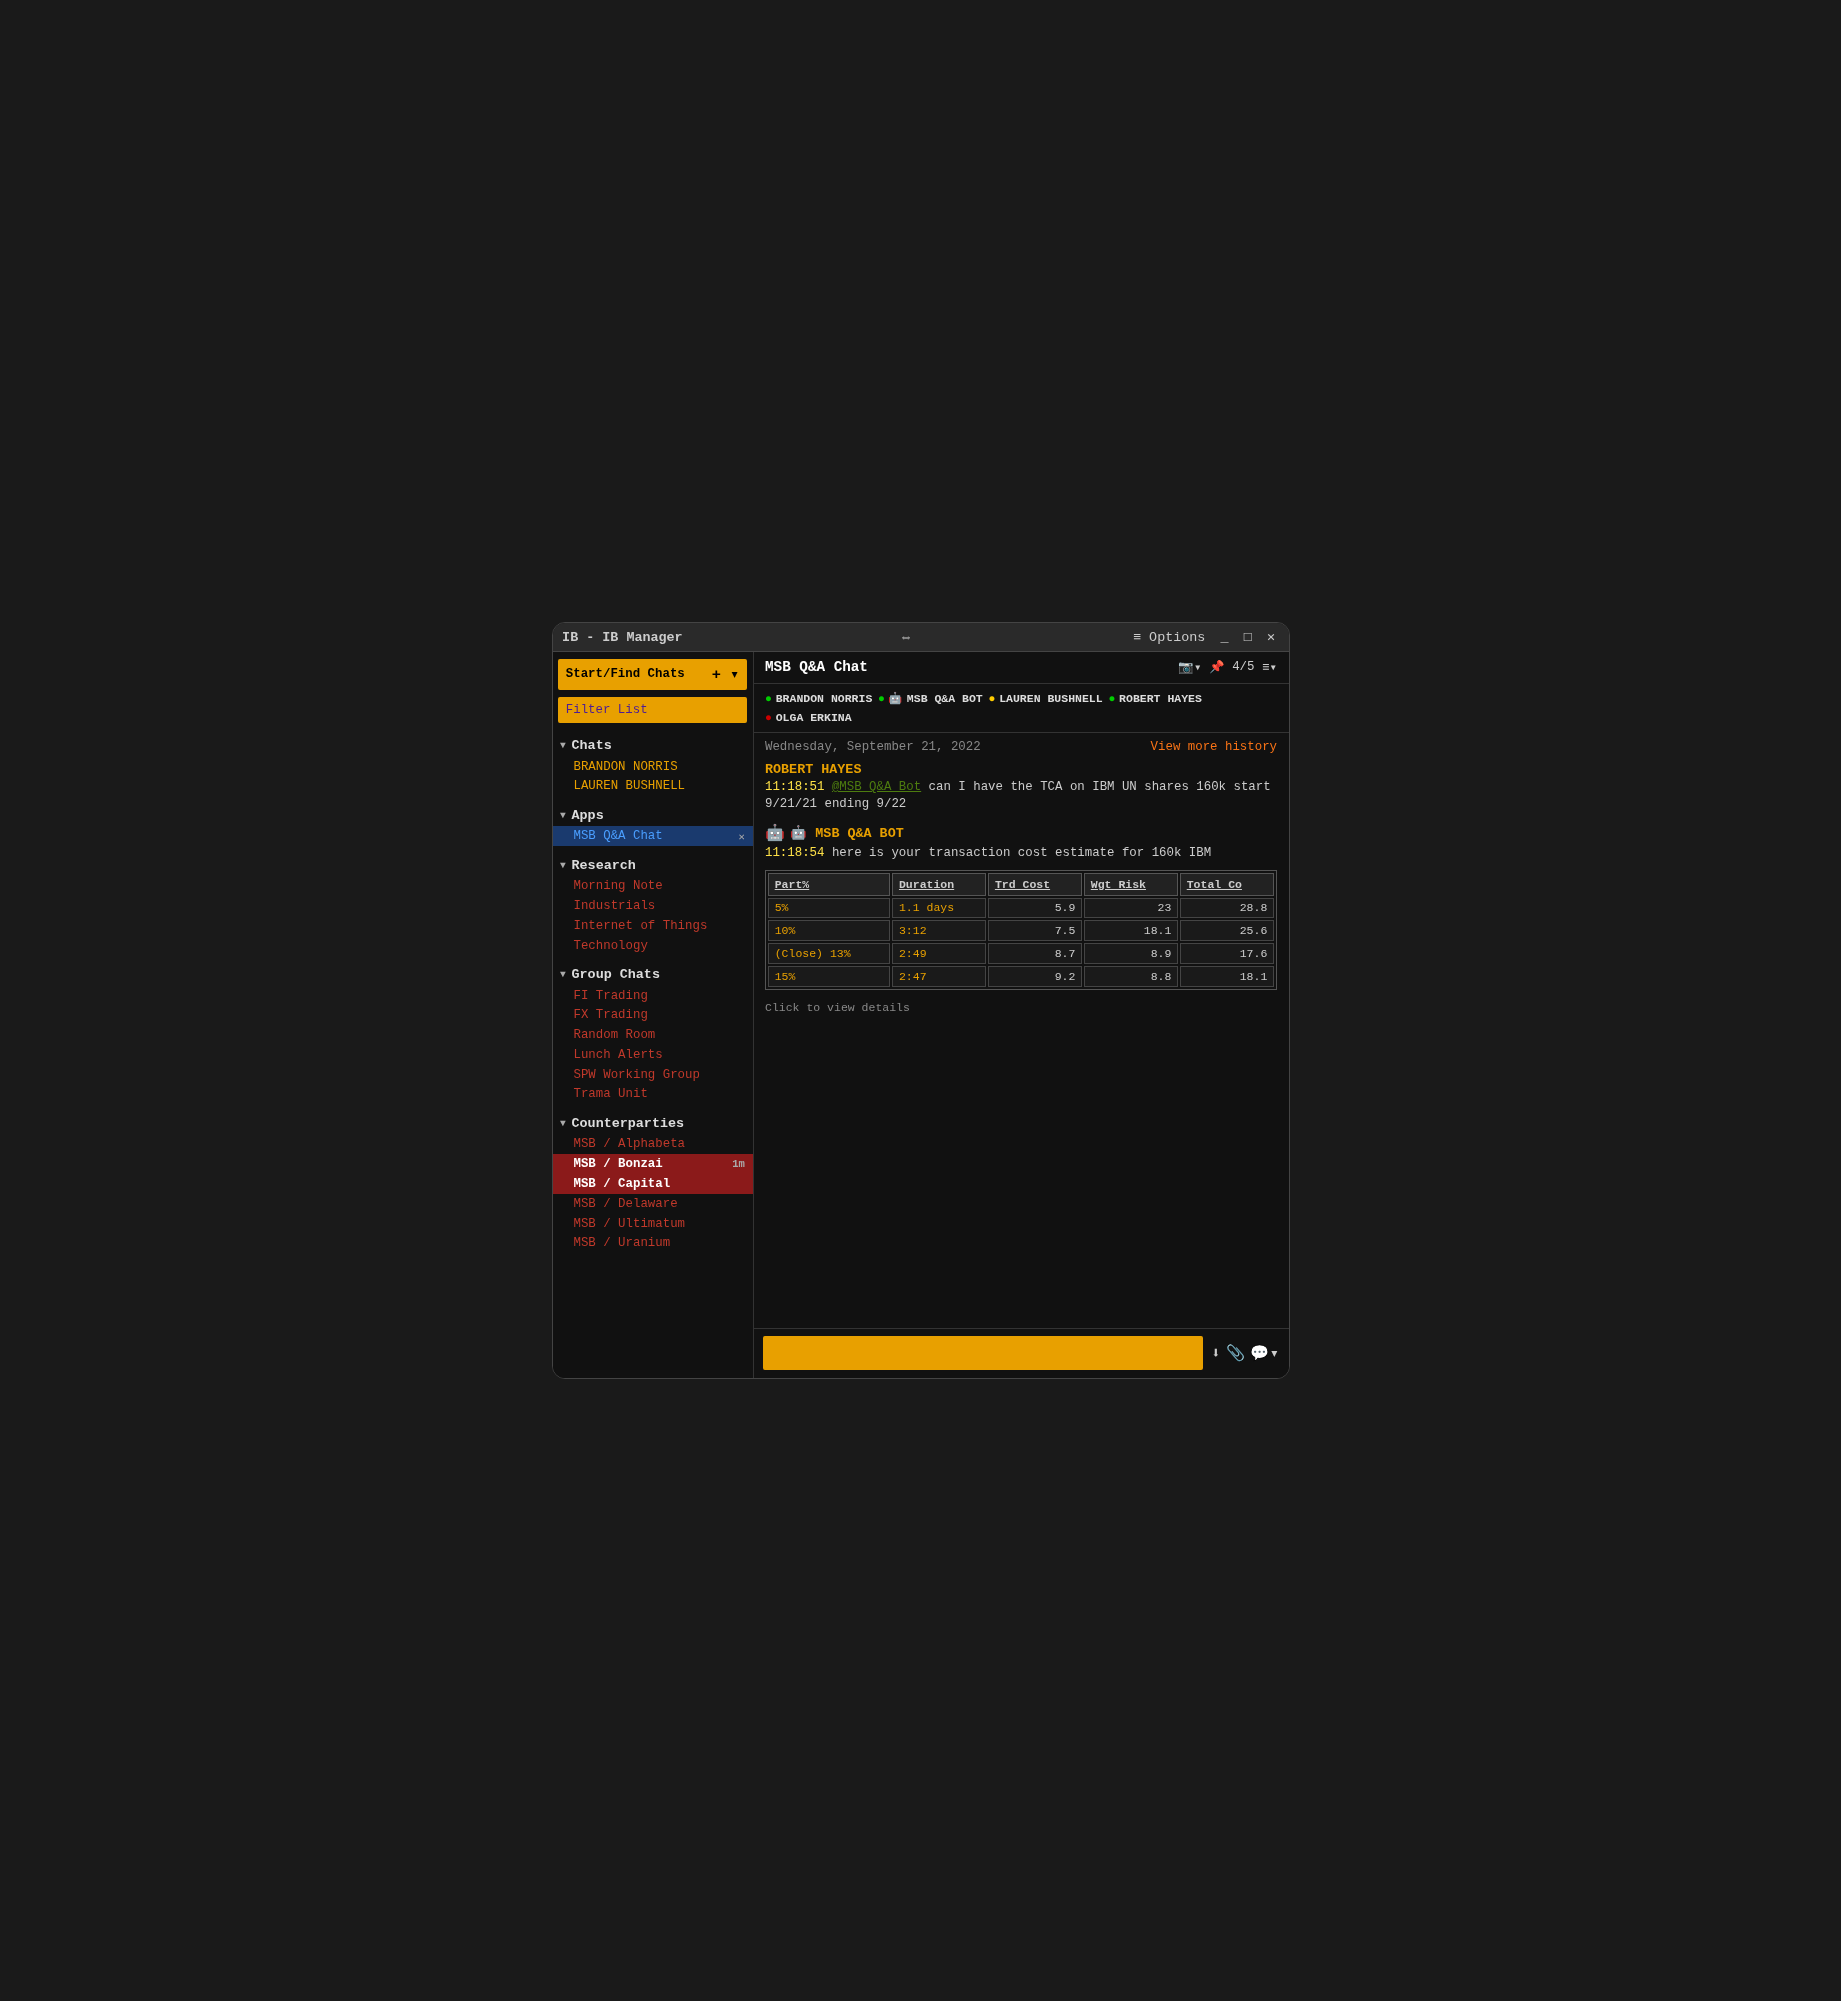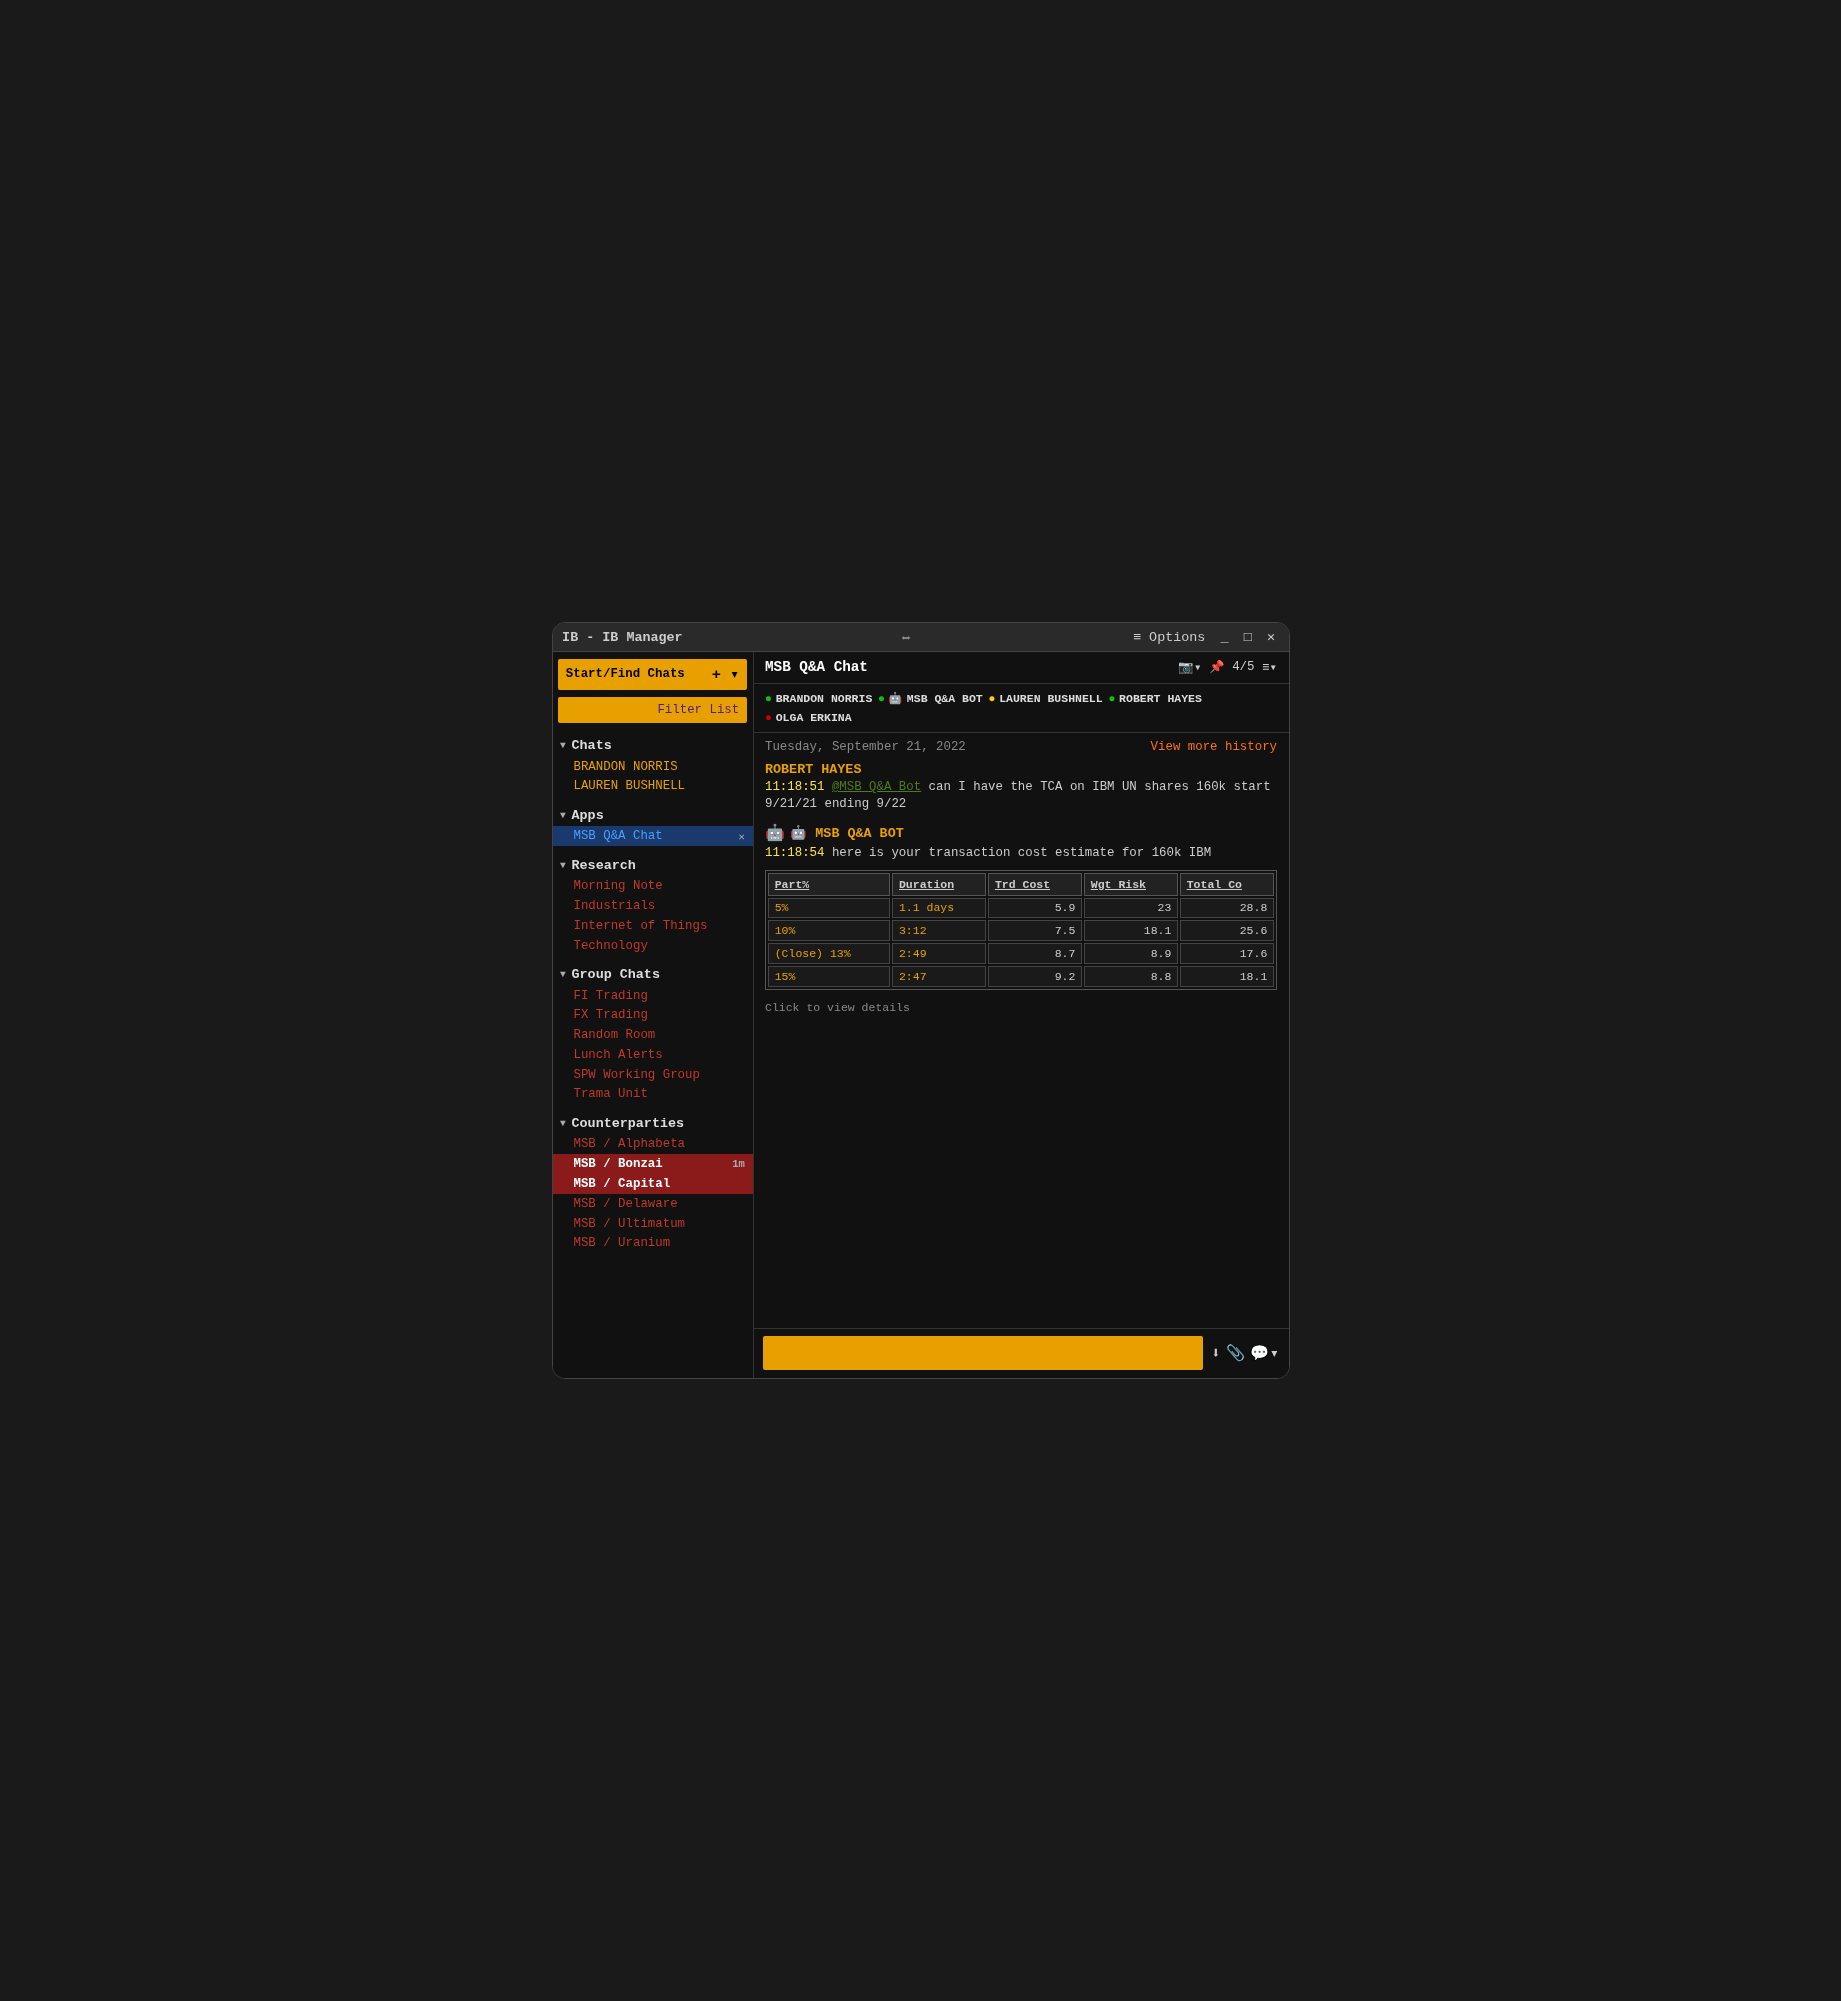--- a/index.html
+++ b/index.html
@@ -76,21 +76,20 @@
     }
     
     .sidebar {
       width: 201px;
       min-width: 201px;
       background: #111;
       border-right: 1px solid #333;
       display: flex;
       flex-direction: column;
       overflow-y: auto;
-      text-align: right;
     }
     .sidebar-search {
       background: #e8a000;
       color: #000;
       font-weight: bold;
       padding: 5.7px 7.6px;
       margin: 7.6px 5.7px 3.8px 5.7px;
       font-size: 12.4px;
       border-radius: 1.9px;
       cursor: text;
@@ -469,21 +468,21 @@
           <span class="dot-green">●</span>
           <span class="participant-name">ROBERT HAYES</span>
         </div>
         <div class="participant">
           <span class="dot-red">●</span>
           <span class="participant-name">OLGA ERKINA</span>
         </div>
       </div>
 
       <div class="chat-date-bar">
-        <span class="chat-date">Tuesday, September 21, 2022</span>
+        <span class="chat-date">Wednesday, September 21, 2022</span>
         <span class="view-history">View more history</span>
       </div>
 
       <div class="chat-messages">
 
         <div>
           <div class="message-sender">ROBERT HAYES</div>
           <div class="message-line">
             <span class="message-time">11:18:51</span>
             <span class="mention">@MSB Q&amp;A Bot</span>

